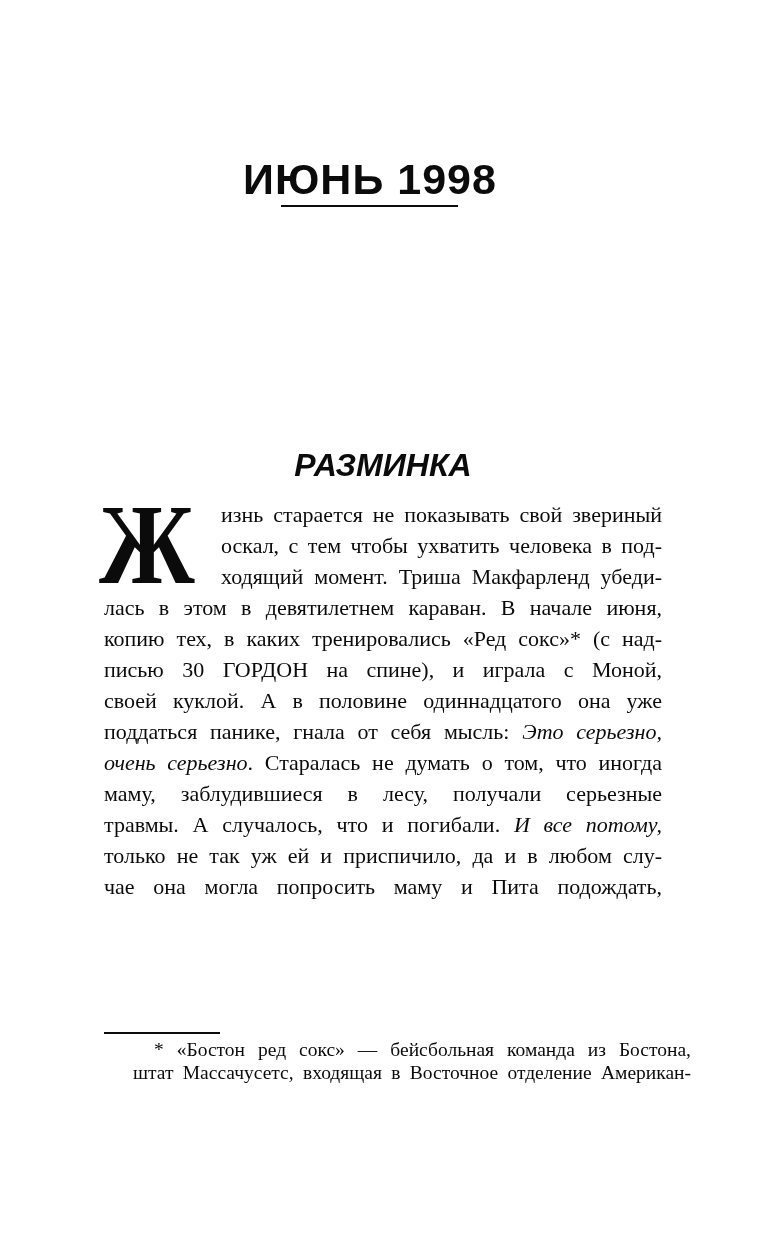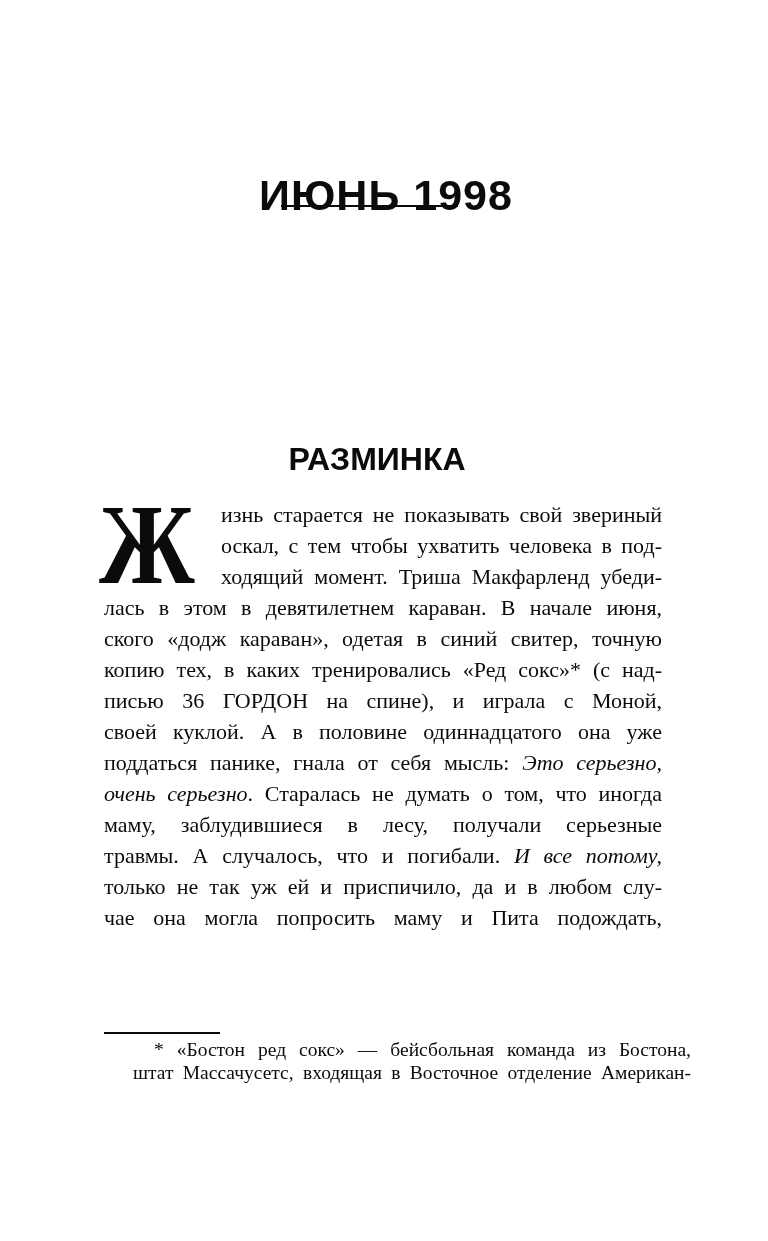--- a/index.html
+++ b/index.html
@@ -99,36 +99,35 @@
     text-align: left;
     text-align-last: left;
   }
   .italic { font-style: italic; }
 </style>
 </head>
 <body>
 
 <div class="page">
 
-  <h1 class="chapter-title" style="margin:16px;">ИЮНЬ 1998</h1>
+  <h1 class="chapter-title" style="margin:0;">ИЮНЬ 1998</h1>
 
   <div class="title-underline"></div>
 
-  <h2 class="section-title" style="margin:10px;">РАЗМИНКА</h2>
+  <h2 class="section-title" style="margin:16px;font-style:italic;">РАЗМИНКА</h2>
 
   <span class="drop-cap">Ж</span>
 
   <div class="body-text" id="body-lines">
       <div class="line indented"><span>изнь старается не показывать свой звериный</span></div>
       <div class="line indented"><span>оскал, с тем чтобы ухватить человека в под-</span></div>
       <div class="line indented"><span>ходящий момент. Триша Макфарленд убеди-</span></div>
       <div class="line"><span>лась в этом в девятилетнем караван. В начале июня,</span></div>
-      <div class="line"><span>ского «додж караван», одетая в синий свитер, точную</span></div>
       <div class="line"><span>копию тех, в каких тренировались «Ред сокс»* (с над-</span></div>
-      <div class="line"><span>писью 36 ГОРДОН на спине), и играла с Моной,</span></div>
+      <div class="line"><span>писью 30 ГОРДОН на спине), и играла с Моной,</span></div>
       <div class="line"><span>своей куклой. А в половине одиннадцатого она уже</span></div>
       <div class="line"><span>поддаться панике, гнала от себя мысль: </span><span class="italic">Это серьезно,</span></div>
       <div class="line"><span class="italic">очень серьезно</span><span>. Старалась не думать о том, что иногда</span></div>
       <div class="line"><span>маму, заблудившиеся в лесу, получали серьезные</span></div>
       <div class="line"><span>травмы. А случалось, что и погибали. </span><span class="italic">И все потому,</span></div>
       <div class="line"><span>только не так уж ей и приспичило, да и в любом слу-</span></div>
       <div class="line"><span>чае она могла попросить маму и Пита подождать,</span></div>
     </div>
 
   <div class="footnote-separator"></div>

